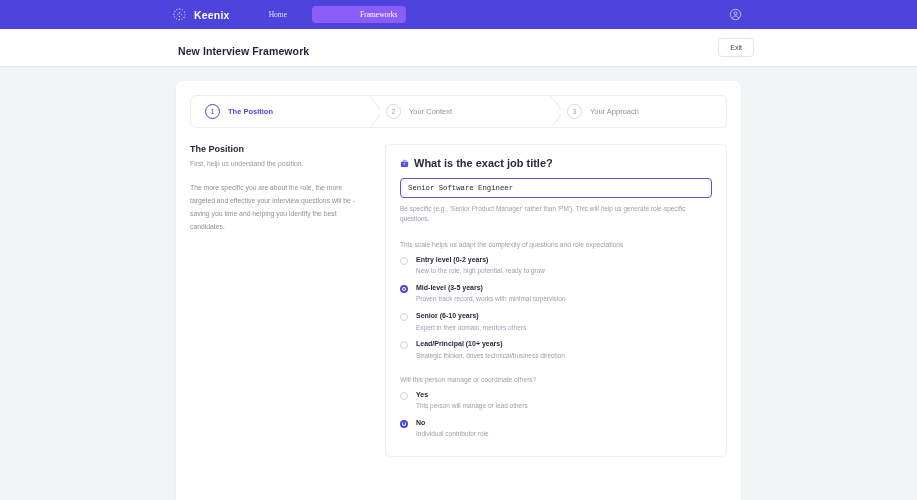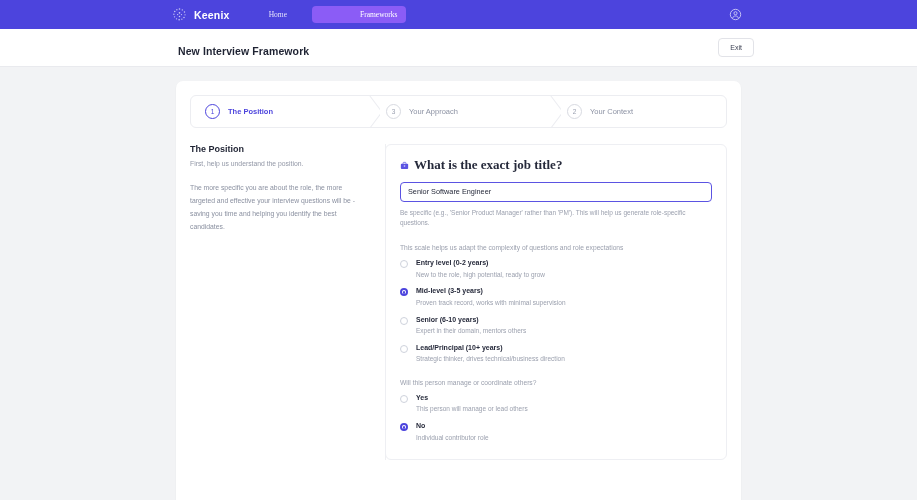--- a/index.html
+++ b/index.html
@@ -210,40 +210,39 @@
   .q-block:last-child { margin-bottom: 0; }
   .q-head {
     display: flex;
     align-items: center;
     gap: 5px;
     margin-bottom: 7px;
   }
   .q-icon { width: 9px; height: 9px; display: flex; align-items: center; justify-content: center; flex: 0 0 auto; }
   .q-icon svg { display: block; }
   .q-title {
-    font-size: 13px;
+    font-size: 11px;
     font-weight: bold;
     color: #262a3b;
-    font-family: Liberation Serif, serif;
   }
   .q-sub {
     font-size: 6.7px;
     color: #9b a0 ae;
     color: #9ba0ae;
     margin: 0 0 8px 0;
   }
   .text-input {
     width: 100%;
     height: 20px;
     border: 1.3px solid #5b53e2;
     border-radius: 4px;
     padding: 0 7px;
     font-size: 7.3px;
     color: #262a3b;
-    font-family: Liberation Sans, sans-serif;
+    font-family: Liberation Mono, monospace;
     outline: none;
     background: #fff;
   }
   .caret-wrap { position: relative; }
   .input-hint {
     font-size: 6.5px;
     color: #9ba0ae;
     line-height: 1.6;
     margin: 6px 0 0 0;
   }
@@ -346,27 +345,27 @@
 <div class="page">
   <div class="card">
 
     <div class="stepper">
       <div class="step active">
         <span class="step-num">1</span>
         <span class="step-label">The Position</span>
       </div>
       <div class="step">
         <span class="sep"></span>
-        <span class="step-num">3</span>
-        <span class="step-label">Your Approach</span>
+        <span class="step-num">2</span>
+        <span class="step-label">Your Context</span>
       </div>
       <div class="step">
         <span class="sep"></span>
-        <span class="step-num">2</span>
-        <span class="step-label">Your Context</span>
+        <span class="step-num">3</span>
+        <span class="step-label">Your Approach</span>
       </div>
     </div>
 
     <div class="content">
 
       <div class="aside">
         <h2>The Position</h2>
         <p>First, help us understand the position.</p>
         <p class="long">The more specific you are about the role, the more targeted and effective your interview questions will be - saving you time and helping you identify the best candidates.</p>
       </div>

